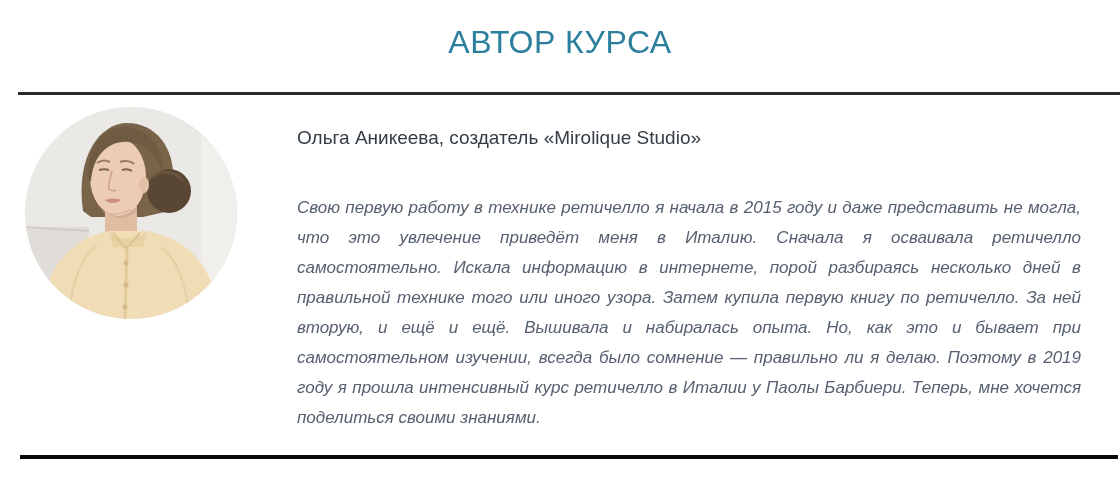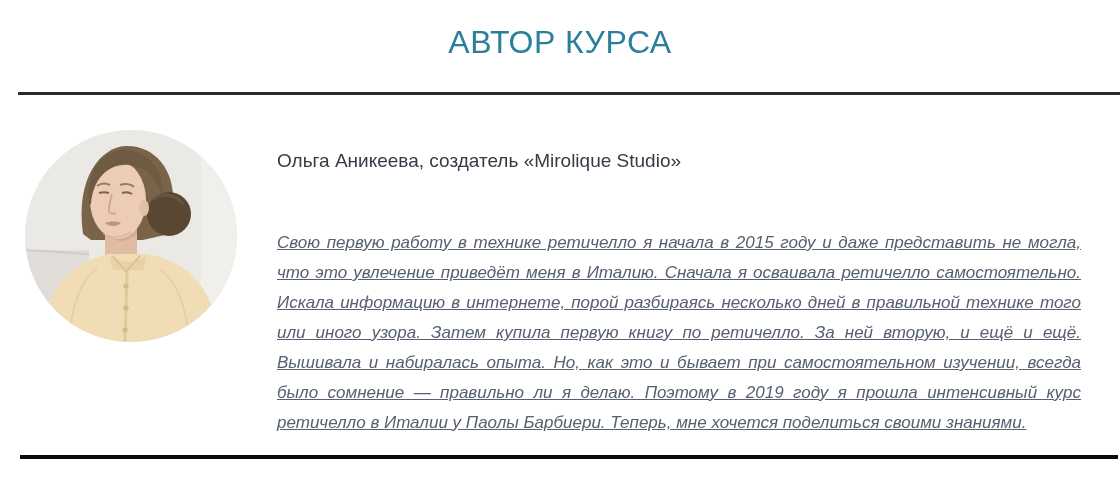--- a/index.html
+++ b/index.html
@@ -22,47 +22,46 @@
     letter-spacing: 0.5px;
   }
   .divider-top {
     margin: 30px 0 0 18px;
     height: 3px;
     background: var(--divider, #2b2b2b);
   }
   .content {
     display: flex;
     align-items: flex-start;
-    padding: 35px 39px 0 25px;
-    gap: 40px;
+    padding: 12px 39px 0 25px;
+    gap: 60px;
   }
   .avatar {
     width: 212px;
     height: 212px;
     border-radius: 50%;
     overflow: hidden;
     flex: 0 0 auto;
     background: #ebe9e6;
   }
   .avatar svg { display: block; width: 100%; height: 100%; }
   .text-col { flex: 1 1 auto; min-width: 0; }
   .author-name {
     margin-top: 20px;
     font-size: 19px;
     line-height: 22px;
     color: var(--name-text, #343c46);
   }
   .author-bio {
-    margin-top: 56px;
+    margin-top: 44px;
     font-style: italic;
     font-size: 17px;
     line-height: 30px;
     color: var(--bio-text, #566070);
     text-align: justify;
-    text-decoration: underline;
   }
   .divider-bottom {
     position: absolute;
     left: 20px;
     right: 2px;
     top: 455px;
     height: 4px;
     background: #0a0a0a;
   }
 </style>

